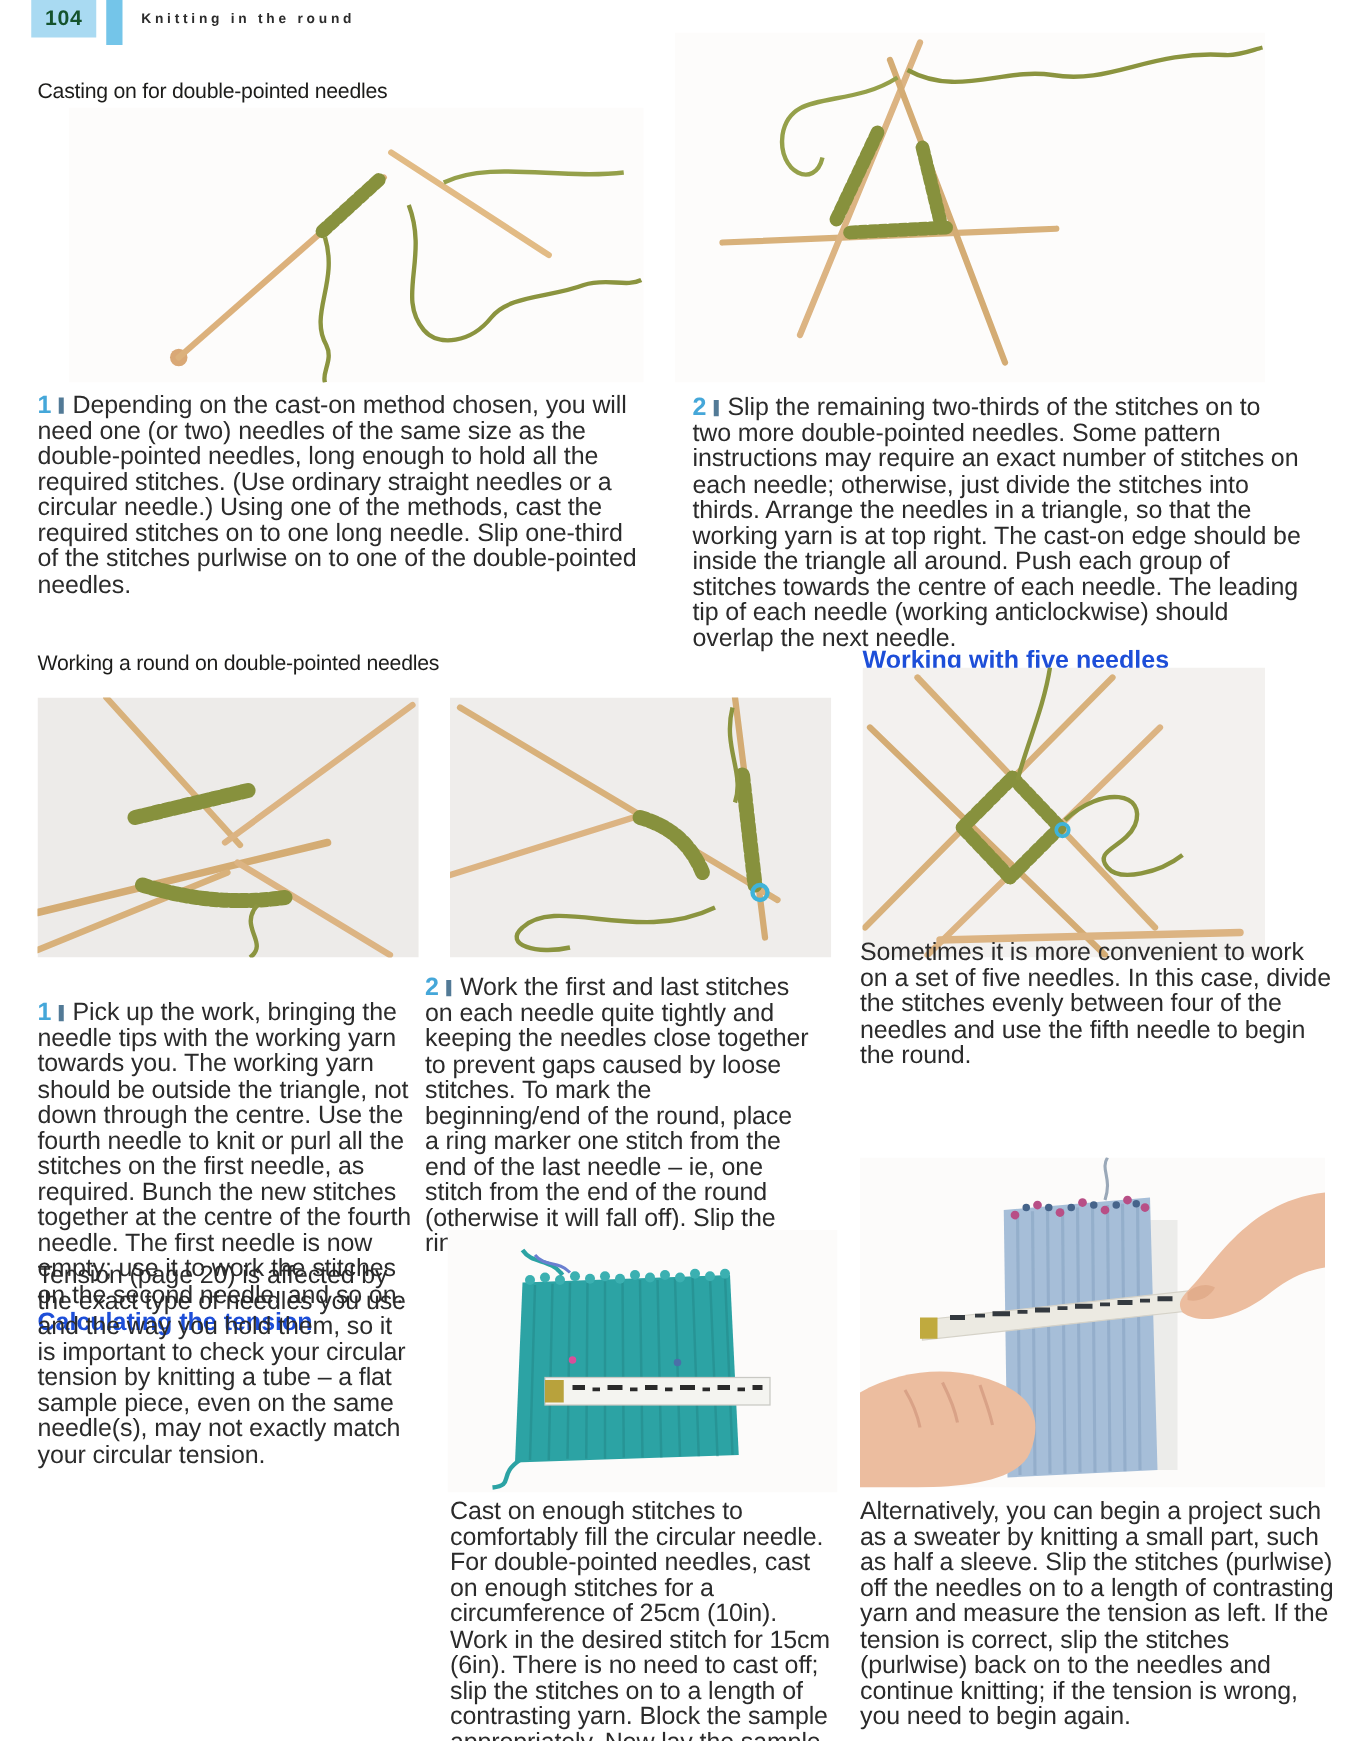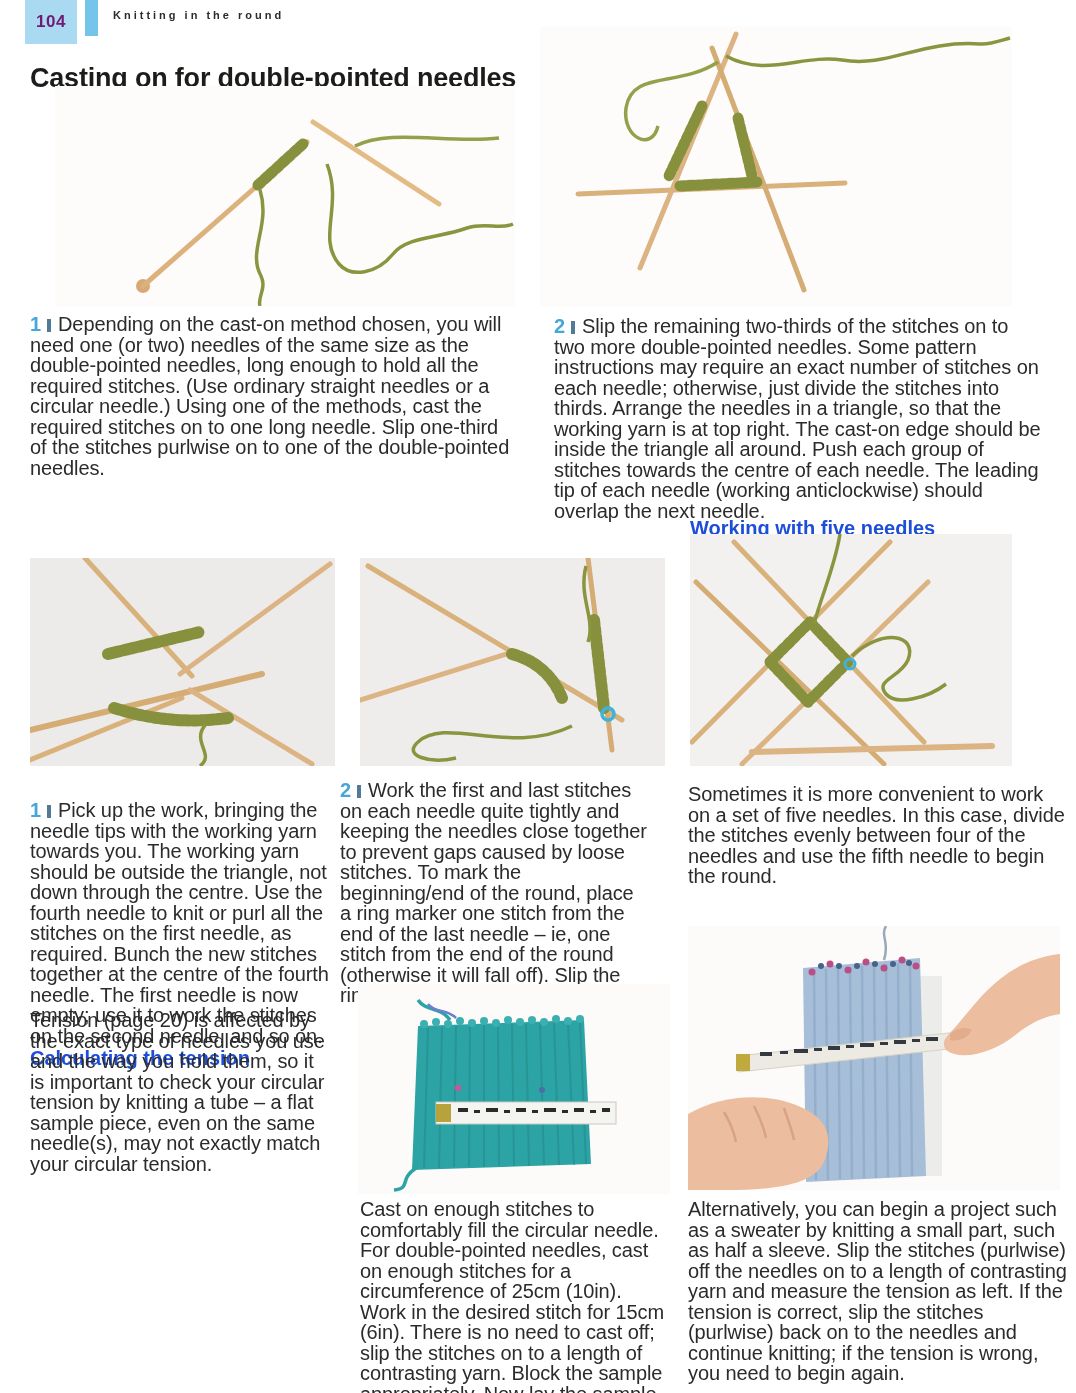--- a/index.html
+++ b/index.html
@@ -1,28 +1,28 @@
 <!DOCTYPE html>
 <html><head>
 <meta charset="utf-8">
 <style>
   * { margin:0; padding:0; box-sizing:border-box; }
   html,body { width:1076px; height:1393px; background:#ffffff;
     font-family:"Liberation Sans","DejaVu Sans",sans-serif; color:#2b2b2b; }
   .page { position:relative; width:1076px; height:1393px; overflow:hidden; background:#fff; }
 
   
-  .pagenum { position:absolute; left:25px; top:0; width:52px; height:44px;
+  .pagenum { position:absolute; left:25px; top:0; width:52px; height:30px;
     background:#a9daf2; display:flex; align-items:center; justify-content:center;
-    font-size:17px; font-weight:bold; color:#701a75; letter-spacing:.5px;text-align:center; }
+    font-size:17px; font-weight:bold; color:#14532d; letter-spacing:.5px;text-align:center; }
   .headbar { position:absolute; left:85px; top:0; width:13px; height:36px; background:#74c5e9; }
   .runhead { position:absolute; left:113px; top:9px; font-size:11px; font-weight:bold;
     letter-spacing:3px; color:#2b2b2b; }
 
-  h2.sec { position:absolute; font-size:27px; font-weight:700; color:#1c1c1a;
+  h2.sec { position:absolute; font-size:17px; font-weight:400; color:#1c1c1a;
     letter-spacing:-0.2px; }
   h3.sub { position:absolute; font-size:20px; font-weight:600; color:#1d4ed8;margin-top:12px; }
 
   .para { position:absolute; font-size:20px; line-height:20.5px; color:#2b2b2b;
     letter-spacing:-0.1px; }
   .stepnum { color:#45a7d9; font-weight:bold; }
   .stepbar { display:inline-block; width:4px; height:13px; background:#527a96;
     margin:0 7px 0 6px; vertical-align:-1px; }
 
   .photo { position:absolute; }
@@ -67,20 +67,21 @@
   </div>
 
   <p class="para" style="left:30px; top:314px; width:480px;">
     <span class="stepnum">1</span><span class="stepbar"></span><span>Depending on the cast-on method chosen, you will need one (or two) needles of the same size as the double-pointed needles, long enough to hold all the required stitches. (Use ordinary straight needles or a circular needle.) Using one of the methods, cast the required stitches on to one long needle. Slip one-third of the stitches purlwise on to one of the double-pointed needles.</span>
   </p>
   <p class="para" style="left:554px; top:316px; width:488px;">
     <span class="stepnum">2</span><span class="stepbar"></span><span>Slip the remaining two-thirds of the stitches on to two more double-pointed needles. Some pattern instructions may require an exact number of stitches on each needle; otherwise, just divide the stitches into thirds. Arrange the needles in a triangle, so that the working yarn is at top right. The cast-on edge should be inside the triangle all around. Push each group of stitches towards the centre of each needle. The leading tip of each needle (working anticlockwise) should overlap the next needle.</span>
   </p>
 
   <h3 class="sub" style="left:690px; top:505px;">Working with five needles</h3>
+  <h2 class="sec" style="left:30px; top:521px;">Working a round on double-pointed needles</h2>
 
   <div class="photo" style="left:30px; top:558px;">
     <svg width="305" height="208" viewBox="0 0 305 208">
       <rect x="0" y="0" width="305" height="208" fill="#edebe9"></rect>
       <line x1="55" y1="0" x2="162" y2="118" stroke="#d8b17b" stroke-width="5" stroke-linecap="round"></line>
       <line x1="150" y1="116" x2="300" y2="6" stroke="#dcb483" stroke-width="5" stroke-linecap="round"></line>
       <line x1="0" y1="172" x2="232" y2="116" stroke="#d4ac74" stroke-width="6" stroke-linecap="round"></line>
       <line x1="0" y1="202" x2="152" y2="140" stroke="#d8b17b" stroke-width="5" stroke-linecap="round"></line>
       <line x1="160" y1="132" x2="282" y2="206" stroke="#dcb483" stroke-width="5" stroke-linecap="round"></line>
       <line x1="78" y1="96" x2="170" y2="74" stroke="#87913d" stroke-width="12" stroke-linecap="round" stroke-dasharray="5 3"></line>
@@ -121,21 +122,21 @@
       <circle cx="160" cy="130" r="5" fill="none" stroke="#3fb3d9" stroke-width="3"></circle>
     </svg>
   </div>
 
   <p class="para" style="left:30px; top:780px; width:305px;margin-top:20px;">
     <span class="stepnum">1</span><span class="stepbar"></span><span>Pick up the work, bringing the needle tips with the working yarn towards you. The working yarn should be outside the triangle, not down through the centre. Use the fourth needle to knit or purl all the stitches on the first needle, as required. Bunch the new stitches together at the centre of the fourth needle. The first needle is now empty; use it to work the stitches on the second needle, and so on.</span>
   </p>
   <p class="para" style="left:340px; top:780px; width:308px;">
     <span class="stepnum">2</span><span class="stepbar"></span><span>Work the first and last stitches on each needle quite tightly and keeping the needles close together to prevent gaps caused by loose stitches. To mark the beginning/end of the round, place a ring marker one stitch from the end of the last needle – ie, one stitch from the end of the round (otherwise it will fall off). Slip the ring marker on every round.</span>
   </p>
-  <p class="para" style="left:688px; top:784px; width:382px;">Sometimes it is more convenient to work on a set of five needles. In this case, divide the stitches evenly between four of the needles and use the fifth needle to begin the round.</p>
+  <p class="para" style="left:688px; top:752px; width:382px;">Sometimes it is more convenient to work on a set of five needles. In this case, divide the stitches evenly between four of the needles and use the fifth needle to begin the round.</p>
 
   <h3 class="sub" style="left:30px; top:1035px;">Calculating the tension</h3>
   <p class="para" style="left:30px; top:1010px; width:300px;">Tension (page 20) is affected by the exact type of needles you use and the way you hold them, so it is important to check your circular tension by knitting a tube – a flat sample piece, even on the same needle(s), may not exactly match your circular tension.</p>
 
   <div class="photo" style="left:358px; top:984px;">
     <svg width="312" height="210" viewBox="0 0 312 210">
       <rect x="0" y="0" width="312" height="210" fill="#fcfbfa"></rect>
       <path d="M60,42 L226,36 L233,180 L54,186 Z" fill="#2ca3a4"></path>
       <g stroke="#23898a" stroke-width="2" opacity="0.55">
         <line x1="70" y1="44" x2="66" y2="184"></line>

